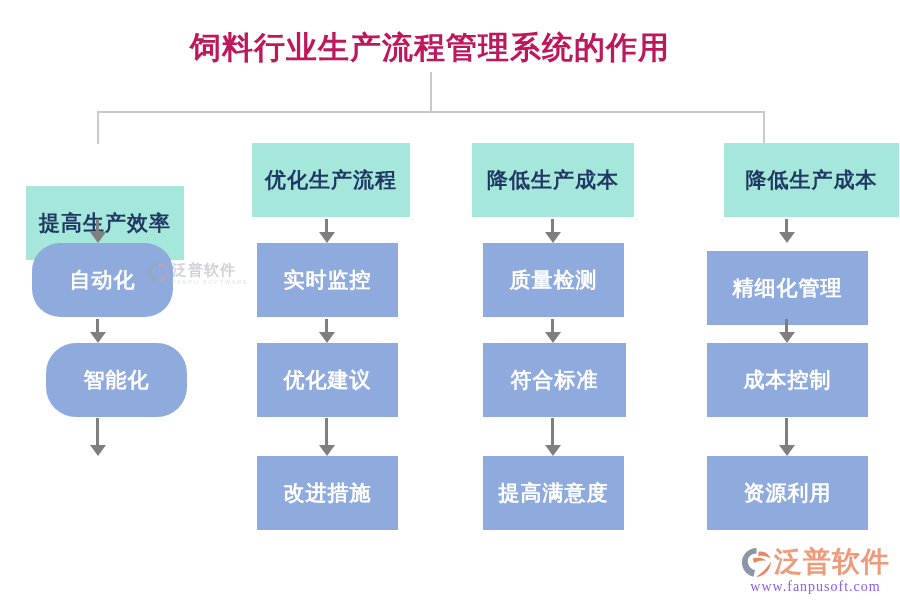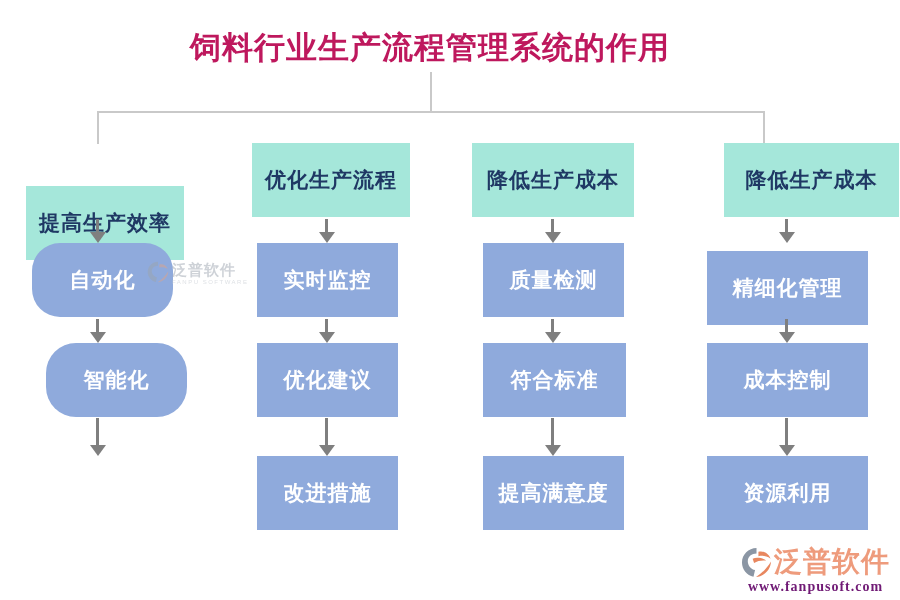--- a/index.html
+++ b/index.html
@@ -108,22 +108,22 @@
   .brand-name {
     font-size: 28px;
     font-weight: bold;
     color: #ee9b7c;
     letter-spacing: 1px;
     line-height: 32px;
   }
   .brand-url {
     font-family: "Liberation Serif", serif;
     font-size: 14px;
-    font-weight: bold;
-    color: #701a75;
+    font-weight: normal;
+    color: #8b5cf6;
     letter-spacing: 1px;
     margin-top: 1px;
   }
   .logo-svg { display: block; }
 </style>
 </head>
 <body>
 
 <div class="stage">
 

